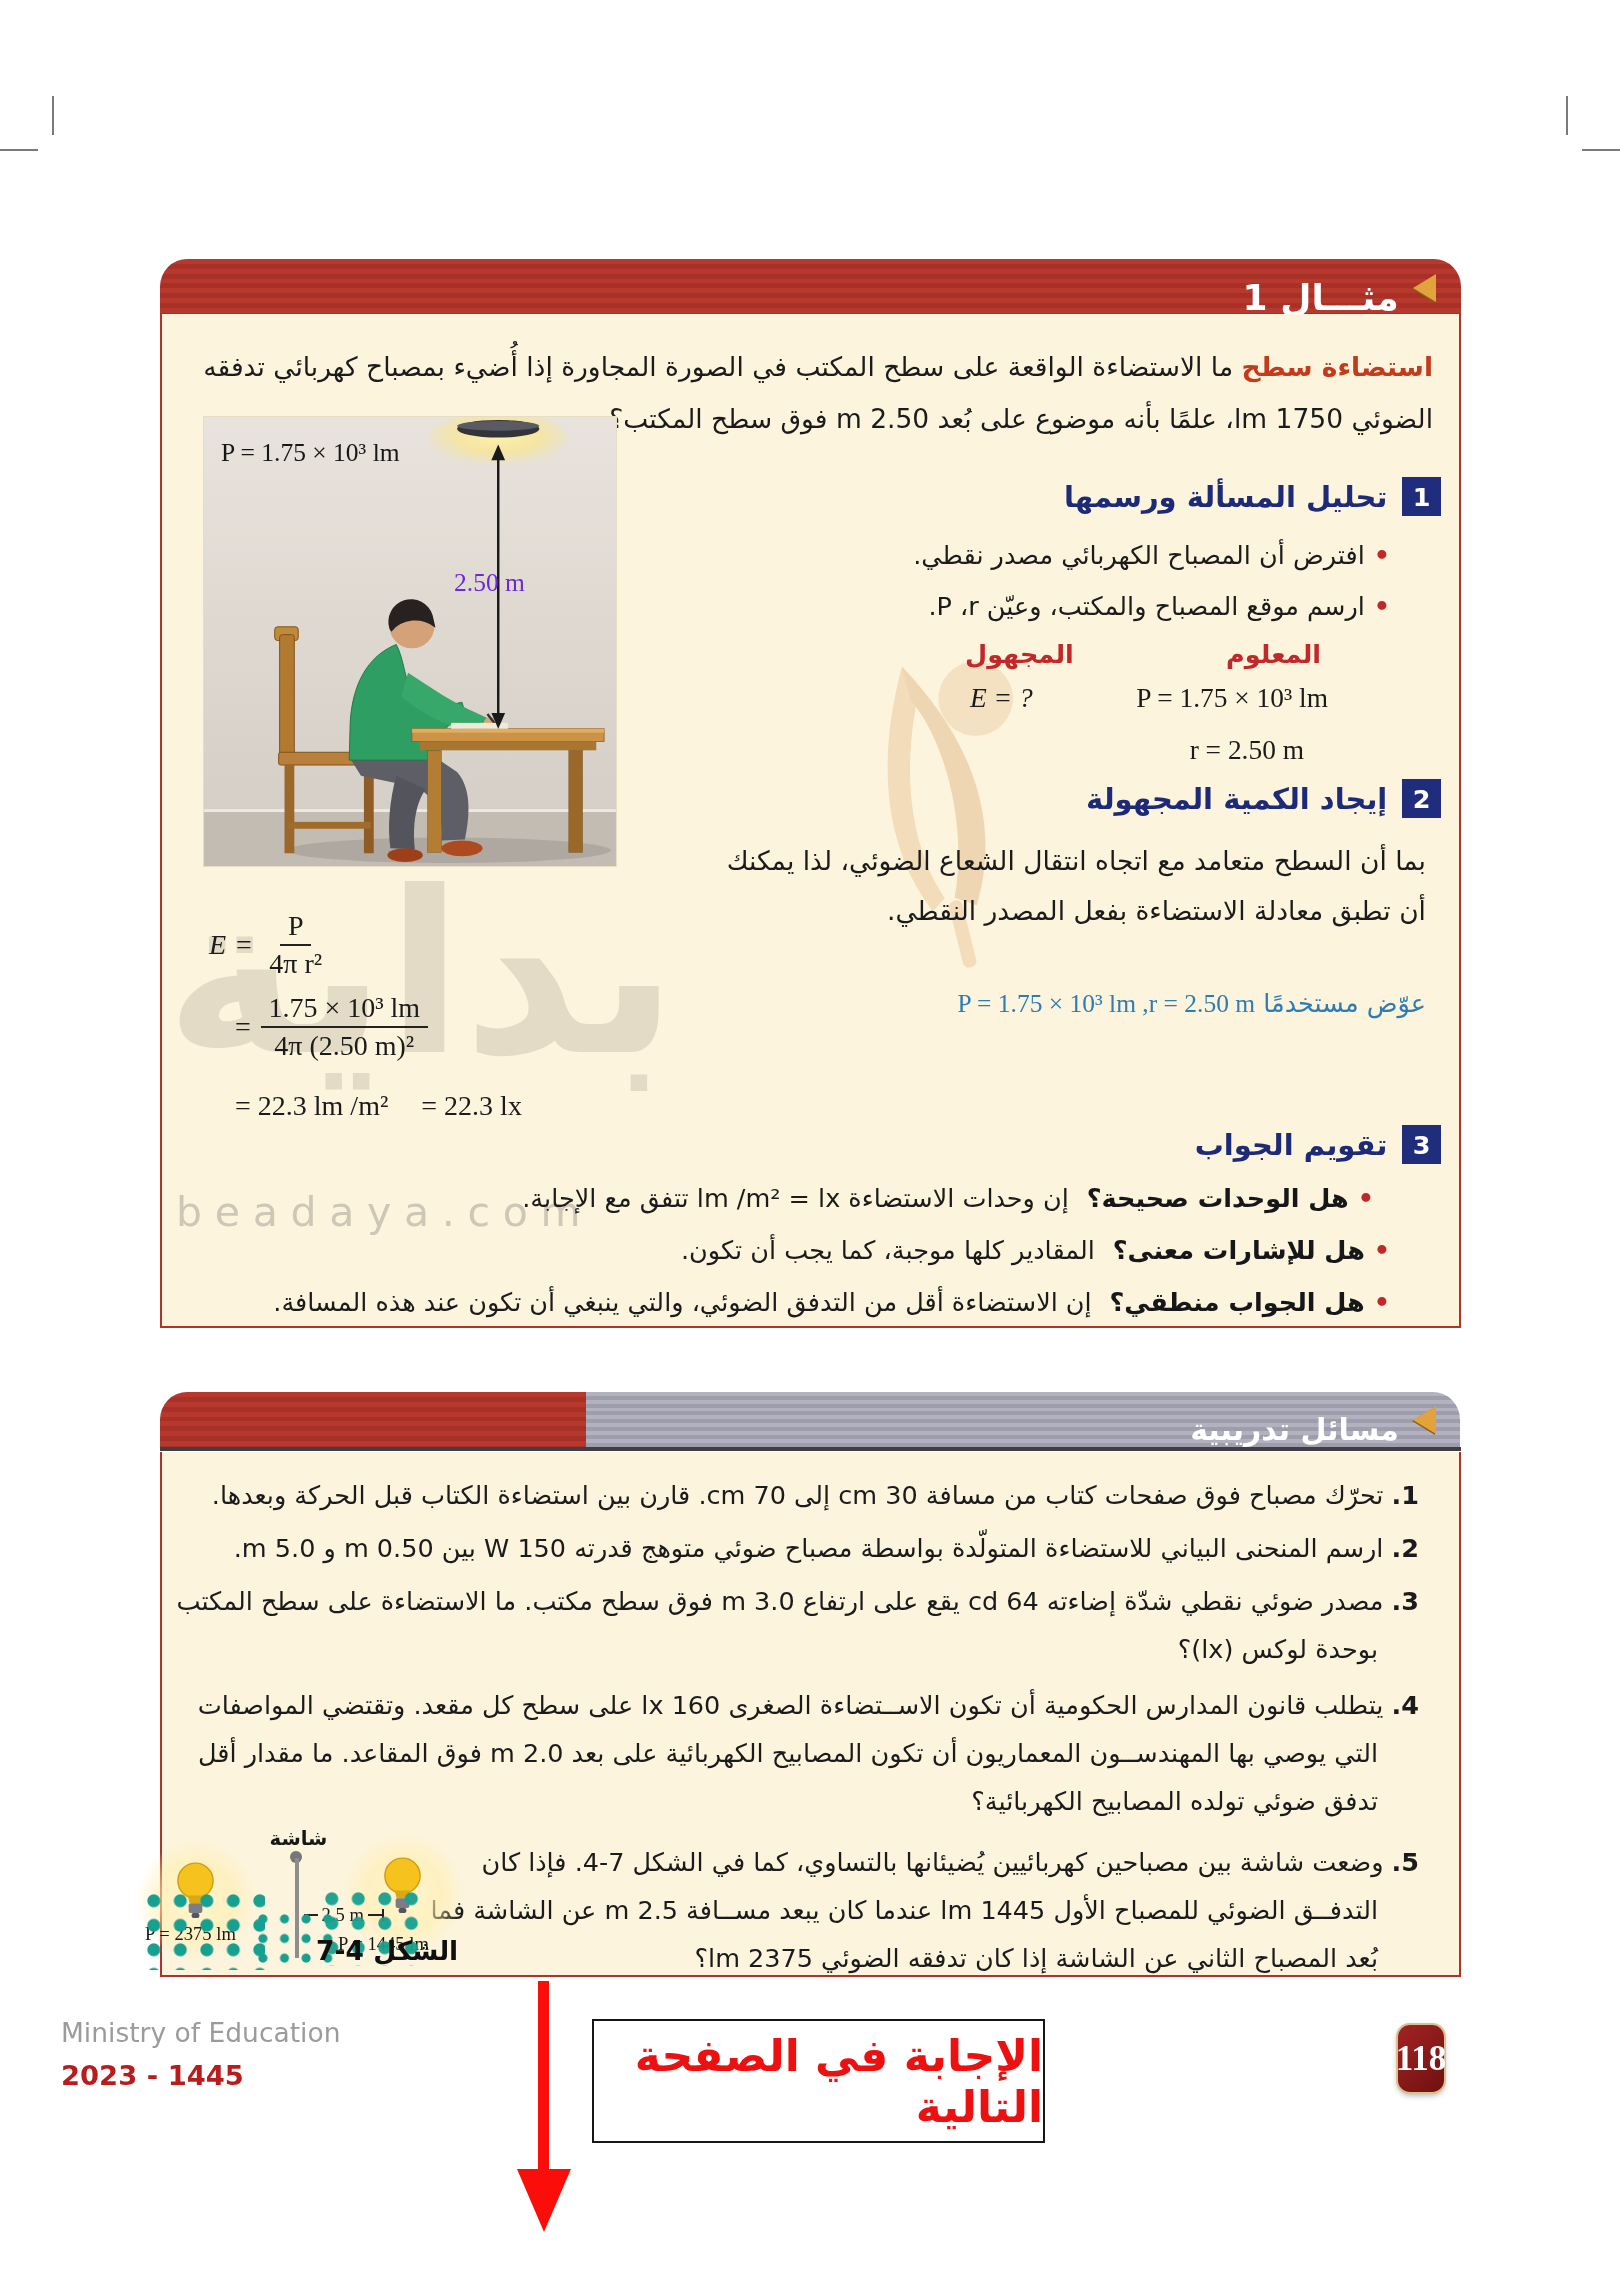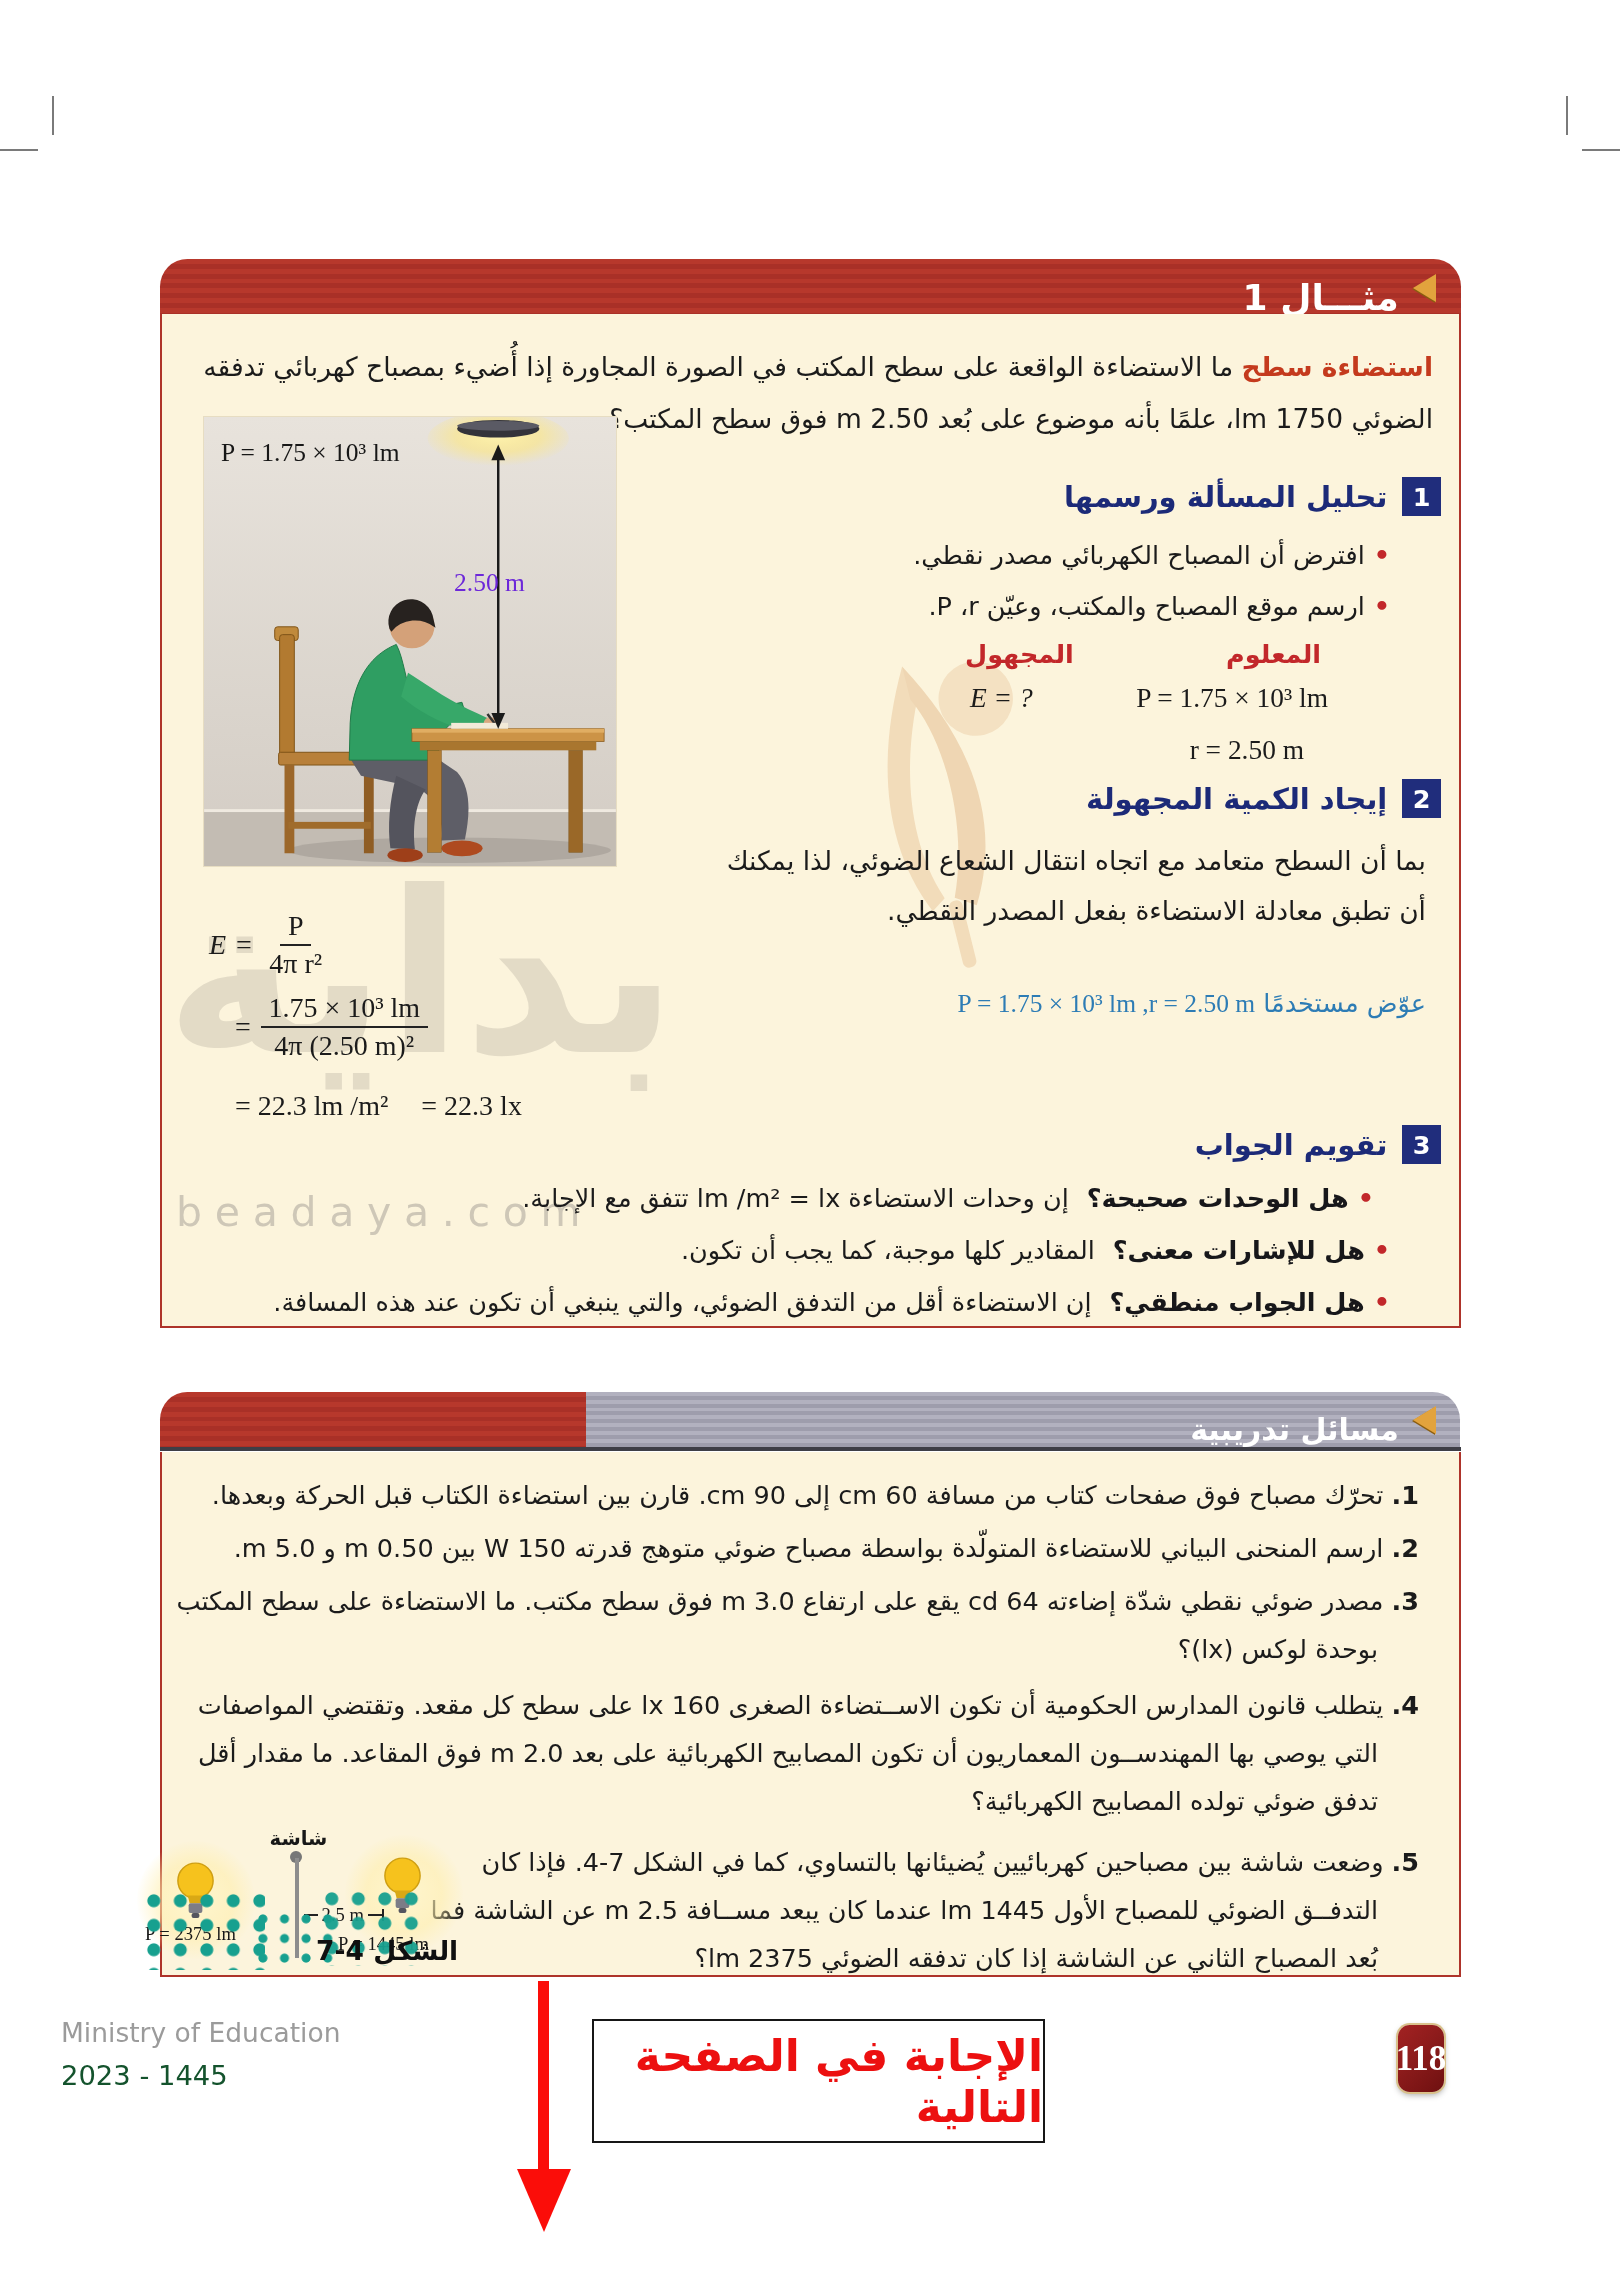--- a/index.html
+++ b/index.html
@@ -73,21 +73,21 @@
   .screen-knob{position:absolute;left:290px;top:1851px;width:11.8px;height:11.8px;border-radius:50%;background:#777;z-index:3;}
   .fig2-label{position:absolute;font-size:18.6px;z-index:4;color:#171717;}
   .fig2-caption{position:absolute;left:316px;top:1935px;font-size:26.5px;font-weight:bold;color:#101010;z-index:5;}
   .dots{position:absolute;z-index:4;}
   .dots.big{background-image:radial-gradient(circle at 8.8px 8.8px,#17a08f 6px,rgba(0,0,0,0) 6.9px);background-size:26.5px 24.5px;}
   .dots.small{background-image:radial-gradient(circle at 5.9px 5.9px,#17a08f 4.1px,rgba(0,0,0,0) 4.9px);background-size:21.6px 19.6px;}
   
   .moe-ar{position:absolute;left:59px;top:1945px;width:304px;text-align:center;color:#16988b;
      font-size:46px;font-weight:bold;direction:rtl;}
   .moe-en{position:absolute;left:61px;top:2017px;color:#9b9b9b;font-size:26.5px;}
-  .moe-yr{position:absolute;left:61px;top:2060px;color:#14532d;font-size:27.4px;}
+  .moe-yr{position:absolute;left:61px;top:2060px;color:#b91c1c;font-size:27.4px;font-weight:bold;}
   .red-arrow-line{position:absolute;left:538px;top:1981px;width:10.8px;height:188px;background:#fb0d09;z-index:6;}
   .red-arrow-head{position:absolute;left:517px;top:2169px;width:0;height:0;z-index:6;
      border-left:27.4px solid transparent;border-right:27.4px solid transparent;border-top:63px solid #fb0d09;}
   .answer-box{position:absolute;left:592px;top:2019px;width:449px;height:120px;background:#ffffff;
      border:2.9px solid #161616;display:flex;align-items:center;justify-content:center;z-index:5;}
   .answer-text{color:#ec1010;font-weight:bold;font-size:44px;direction:rtl;}
   .page-badge{position:absolute;left:1398px;top:2005px;width:46px;height:67px;border-radius:11.8px;
      background:linear-gradient(135deg,#a32222 0%,#8c1b1b 45%,#6e1010 100%);
      box-shadow:0 0 0 2px #d9c18b,0 2.9px 5.9px rgba(0,0,0,.35);
      display:flex;align-items:center;justify-content:center;margin-top:20px;}
@@ -242,21 +242,21 @@
     <div class="greypart"></div>
     <div class="banner-title-row" style="height:55px;">
       <span class="gold-tri"></span>
       <span class="banner-title" style="font-size:30px;">مسائل تدريبية</span>
     </div>
   </div>
   <div class="pr-box"></div>
 
   <div class="prb rtl" style="right:201px;top:1472px;width:1215px;">
     <span class="pnum">1.</span>
-    <span>تحرّك مصباح فوق صفحات كتاب من مسافة 60 cm إلى 90 cm. قارن بين استضاءة الكتاب قبل الحركة وبعدها.</span>
+    <span>تحرّك مصباح فوق صفحات كتاب من مسافة 30 cm إلى 70 cm. قارن بين استضاءة الكتاب قبل الحركة وبعدها.</span>
   </div>
   <div class="prb rtl" style="right:201px;top:1525px;width:1215px;">
     <span class="pnum">2.</span>
     <span>ارسم المنحنى البياني للاستضاءة المتولّدة بواسطة مصباح ضوئي متوهج قدرته 150 W بين 0.50 m و 5.0 m.</span>
   </div>
   <div class="prb rtl" style="right:201px;top:1578px;width:1215px;">
     <span class="pnum">3.</span>
     <span>مصدر ضوئي نقطي شدّة إضاءته 64 cd يقع على ارتفاع 3.0 m فوق سطح مكتب. ما الاستضاءة على سطح المكتب بوحدة لوكس (lx)؟</span>
   </div>
   <div class="prb rtl" style="right:201px;top:1682px;width:1220px;">

